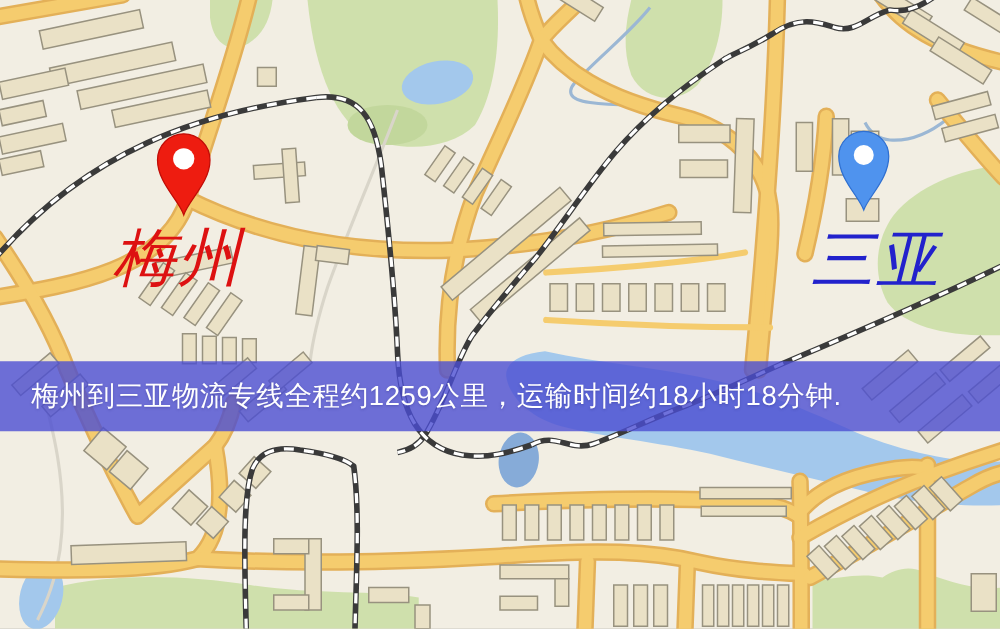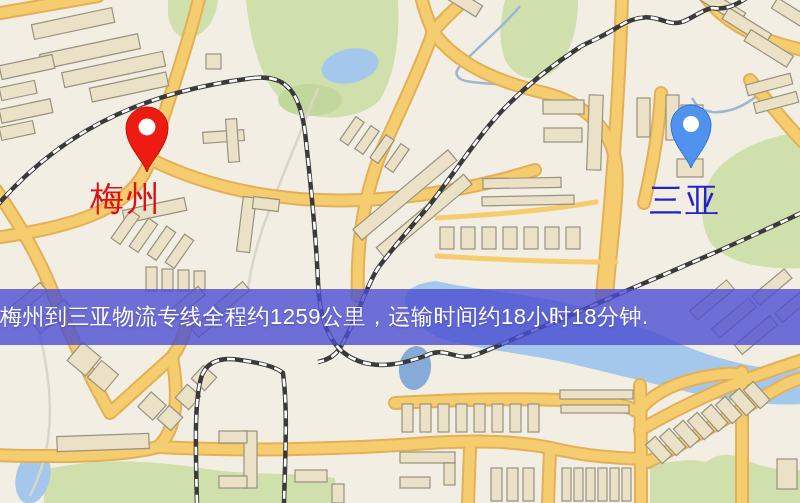--- a/index.html
+++ b/index.html
@@ -17,24 +17,24 @@
   .roads-fill{fill:none;stroke:var(--road);stroke-width:10;stroke-linecap:round;stroke-linejoin:round;}
   .arcade-lines{fill:none;stroke:var(--road);stroke-width:5;stroke-linecap:round;}
   .rail-casing{fill:none;stroke:var(--railway-dark);stroke-width:4.5;stroke-linejoin:round;}
   .rail-dash{fill:none;stroke:var(--railway-light);stroke-width:2.6;stroke-dasharray:8 8;}
   .bld{fill:var(--building-fill);stroke:var(--building-stroke);stroke-width:1.2;}
   .grn{fill:var(--green);stroke:none;}
   .wtr{fill:var(--water);stroke:none;}
   .minor{fill:none;stroke:var(--path-gray);stroke-width:2.5;}
   .stream{fill:none;stroke:var(--stream);stroke-width:2.5;}
   .banner{position:absolute;left:0;top:289px;width:800px;height:56px;
-    display:flex;align-items:center;
+    display:flex;align-items:center;padding-left:25px;
     background:rgba(75,77,210,0.80);color:#fff;font-size:22px;letter-spacing:0.5px;
     text-shadow:0 1px 2px rgba(40,40,120,0.35);}
-  .place-label{position:absolute;font-size:34px;line-height:1;letter-spacing:2px;font-weight:400;}
+  .place-label{position:absolute;font-size:50px;line-height:1;letter-spacing:2px;font-weight:400;font-style:italic;}
   .label-origin{left:90px;top:181px;}
   .label-dest{left:649px;top:183px;text-align:center;}
 </style>
 </head>
 <body>
 
 <div class="stage">
   <svg width="800" height="503" viewBox="0 0 800 503">
     <defs>
       <path id="rd1" d="M-5,14 L98,-4"></path>

